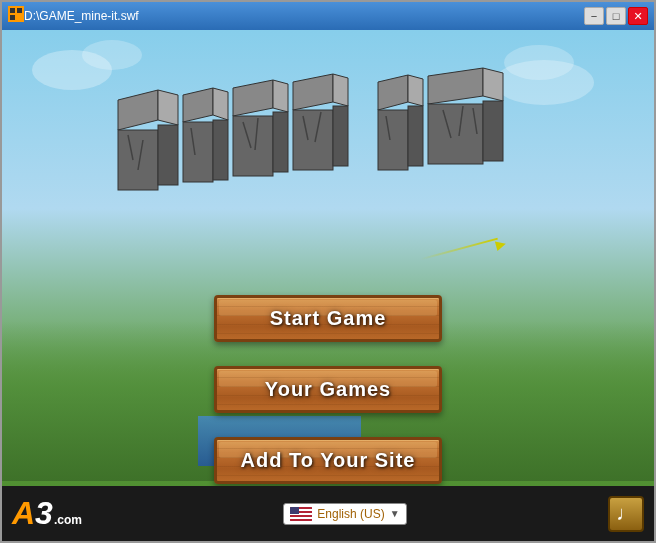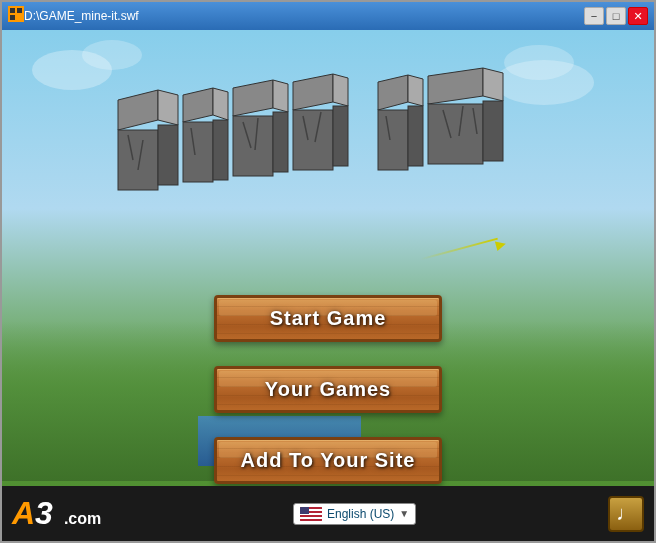--- a/index.html
+++ b/index.html
@@ -55,39 +55,39 @@
     .bottom-bar {
       position: absolute; bottom: 0; left: 0; right: 0; height: 55px;
       background: #1a1a1a; display: flex; align-items: center; justify-content: space-between;
       padding: 0 10px;
     }
 
     
     .a10-logo { display: flex; align-items: baseline; }
     .a10-a { font-size: 32px; font-weight: 900; color: #ff9900; font-style: italic; }
     .a10-10 { font-size: 32px; font-weight: 900; color: white; font-style: italic; }
-    .a10-dot-com { font-size: 16px; color: white; font-weight: bold; margin-left: 11px; }
+    .a10-dot-com { font-size: 12px; color: white; font-weight: bold; margin-left: 1px; }
 
     
     .lang-selector {
       display: flex; align-items: center; gap: 5px;
       background: white; border: 1px solid #888; padding: 3px 6px; border-radius: 3px;
       cursor: pointer;
     }
     .flag { width: 22px; height: 14px; position: relative; overflow: hidden; border-radius: 1px; }
     .flag-us { background: #b22234; }
     .flag-stripes {
       position: absolute; top: 0; left: 0; right: 0; bottom: 0;
       background: repeating-linear-gradient(180deg, #b22234 0px, #b22234 2px, white 2px, white 4px);
     }
     .flag-canton {
       position: absolute; top: 0; left: 0; width: 9px; height: 7px;
       background: #3c3b6e;
     }
-    .lang-text { font-size: 12px; color: #0c4a6e; }
+    .lang-text { font-size: 12px; color: #a16207; }
     .lang-arrow { font-size: 10px; color: #555; }
 
     
     .music-btn {
       width: 36px; height: 36px; background: linear-gradient(180deg, #c8a040, #8b6010);
       border: 2px solid #5a3a00; border-radius: 4px; display: flex; align-items: center;
       justify-content: center; cursor: pointer;
     }
     .music-note { color: white; font-size: 20px; }
 

